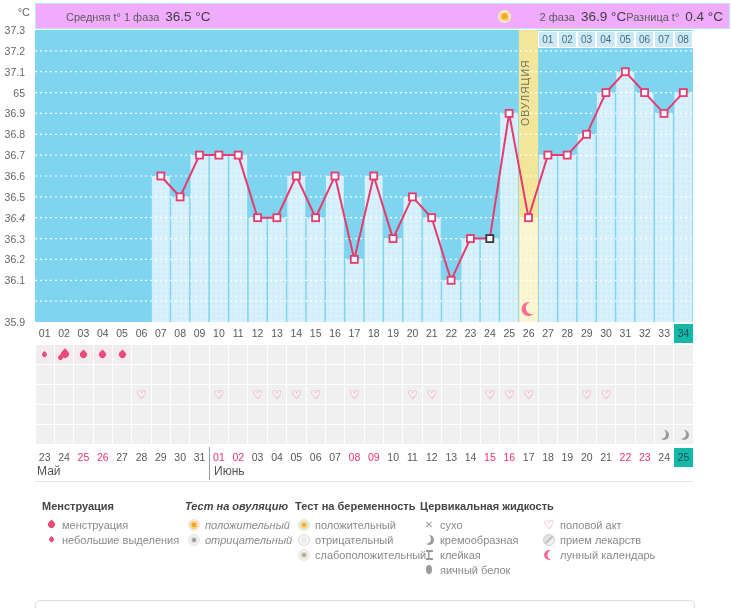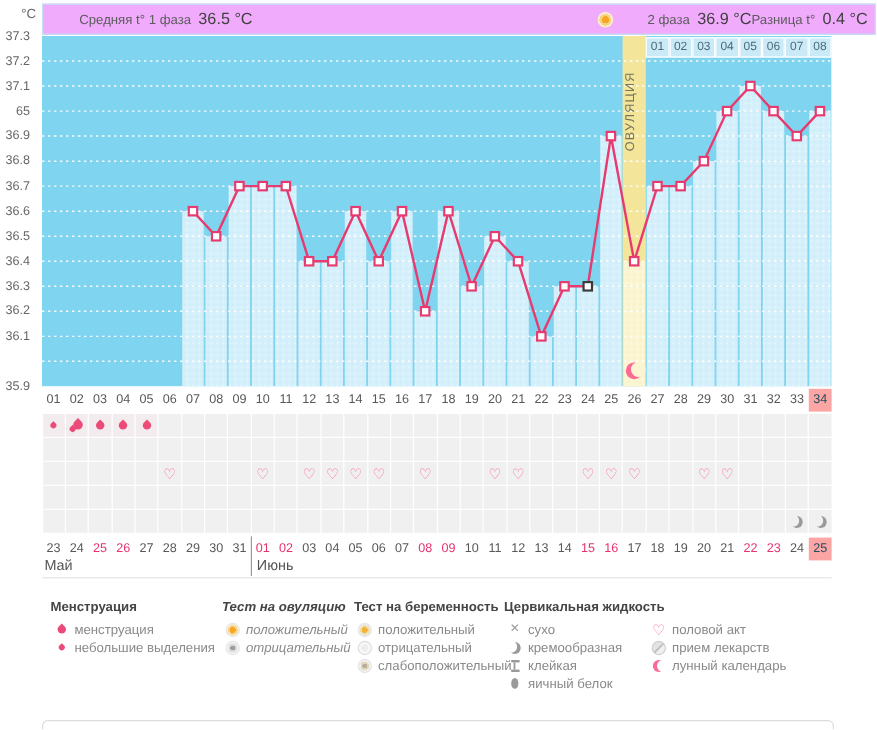--- a/index.html
+++ b/index.html
@@ -21,21 +21,21 @@
   
   .chart{position:absolute;left:35px;top:30px;width:658px;height:292px;}
   .ovu-label{position:absolute;top:35px;height:115px;width:19px;writing-mode:vertical-rl;
       transform:rotate(180deg);font-size:10.5px;color:#76765c;letter-spacing:1px;text-align:center;}
   .dpo-row{position:absolute;top:31px;display:flex;}
   .dpo-cell{width:19.35px;height:17px;box-sizing:border-box;border:1px solid #fff;background:#CBEAF8;
       font-size:10px;color:#4c6b77;text-align:center;line-height:15px;}
   
   .num-row{position:absolute;left:35px;width:658px;display:flex;}
   .num-cell{flex:1;text-align:center;font-size:10.5px;color:#585858;line-height:19px;height:19px;}
-  .num-cell.cur{background:#fca5a5;color:#1d4d5e;}
+  .num-cell.cur{background:#14b8a6;color:#1d4d5e;}
   .num-cell.red{color:#E8336D;}
   .sym-row{position:absolute;left:35px;width:658px;display:flex;}
   .sym-cell{flex:1;height:19px;margin:0 0.5px;background:#F1F0F1;display:flex;align-items:center;justify-content:center;}
   .sym-cell.mens{background:#F3ECEE;}
   .month-label{position:absolute;font-size:12px;color:#555;}
   .month-div{position:absolute;width:1px;background:#9a9a9a;}
   .bottom-sep{position:absolute;height:1px;background:#E4E4E4;}
   
   .ic{display:inline-block;vertical-align:middle;}
   .drop{display:inline-block;background:#EA4B78;border-radius:0 50% 50% 50%;transform:rotate(45deg);}
@@ -78,21 +78,21 @@
   <div>
       <div class="ytick" style="top: 24px;">37.3</div>
       <div class="ytick" style="top: 44.857px;">37.2</div>
       <div class="ytick" style="top: 65.714px;">37.1</div>
       <div class="ytick" style="top: 86.571px;">65</div>
       <div class="ytick" style="top: 107.428px;">36.9</div>
       <div class="ytick" style="top: 128.285px;">36.8</div>
       <div class="ytick" style="top: 149.142px;">36.7</div>
       <div class="ytick" style="top: 169.999px;">36.6</div>
       <div class="ytick" style="top: 190.856px;">36.5</div>
-      <div class="ytick" style="top: 211.713px;">36.4</div>
+      <div class="ytick" style="top: 211.713px; font-style: italic;">36.4</div>
       <div class="ytick" style="top: 232.57px;">36.3</div>
       <div class="ytick" style="top: 253.427px;">36.2</div>
       <div class="ytick" style="top: 274.284px;">36.1</div>
       <div class="ytick" style="top: 295.141px; padding-left: 30px;">36</div>
       <div class="ytick" style="top: 315.998px;">35.9</div>
     </div>
 
   <div class="hdr">
     <div class="cell1">
       <span class="hlabel">Средняя t° 1 фаза</span><span class="hvalue">36.5 °C</span>

